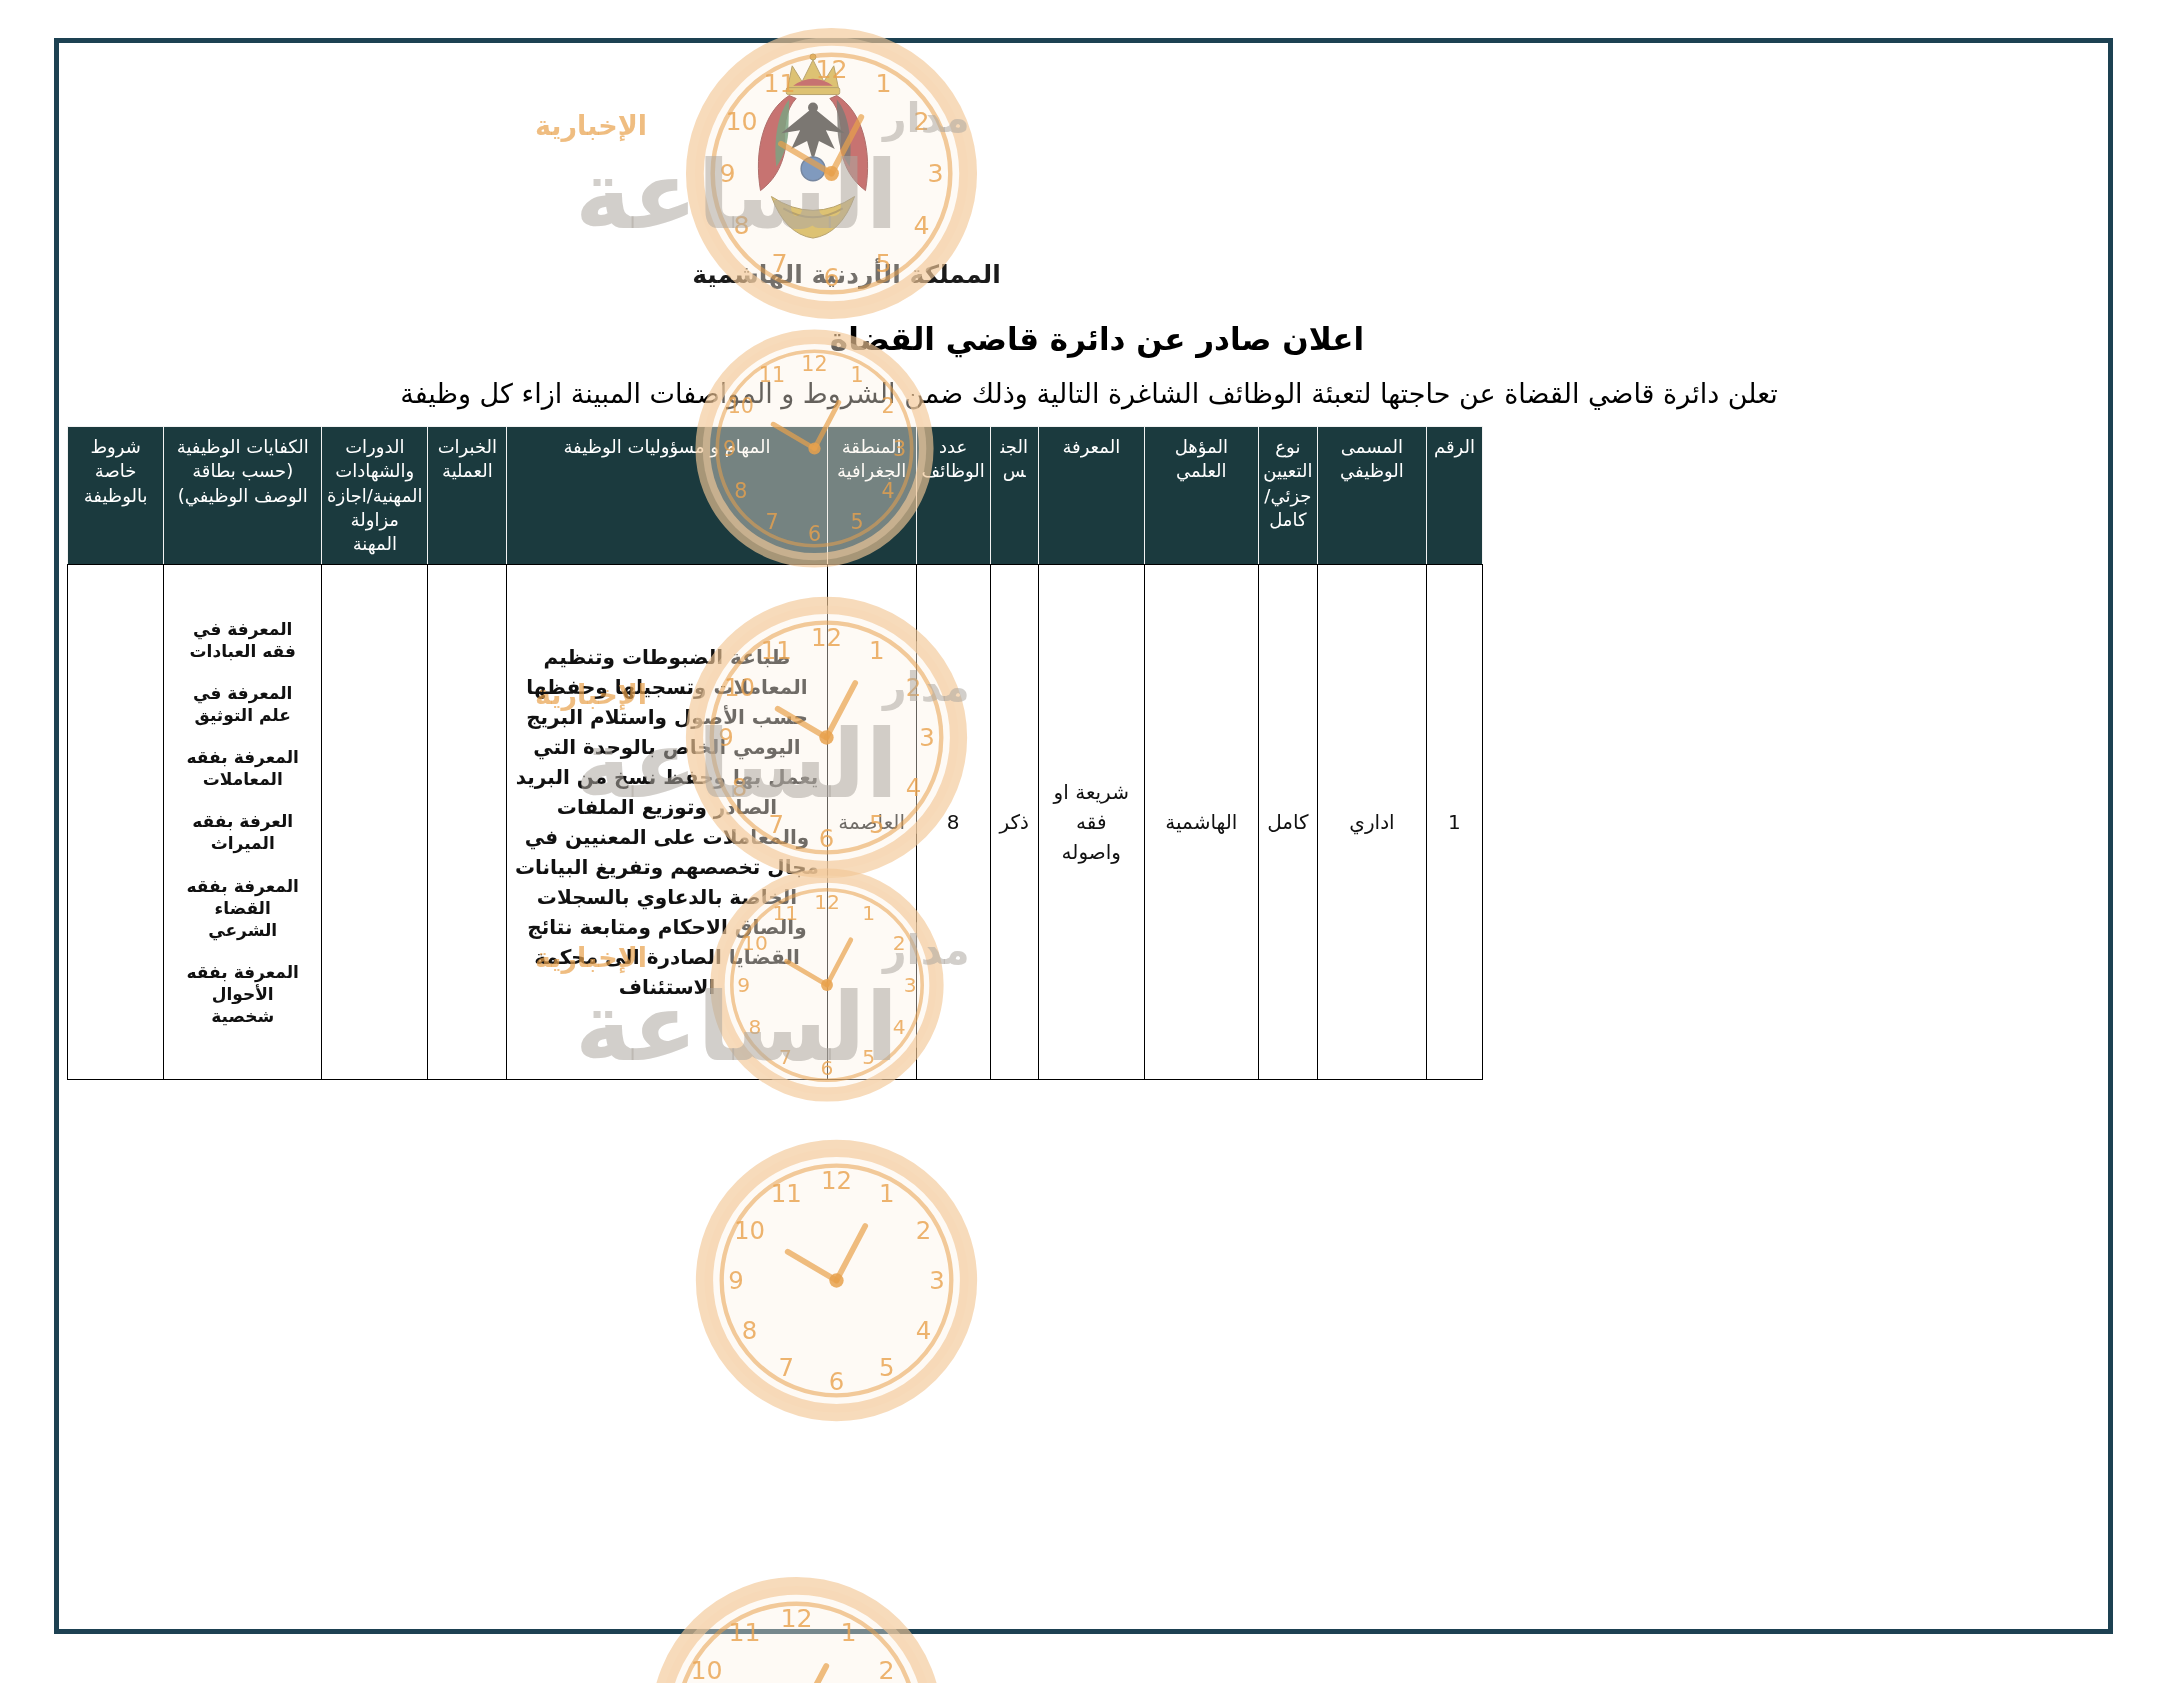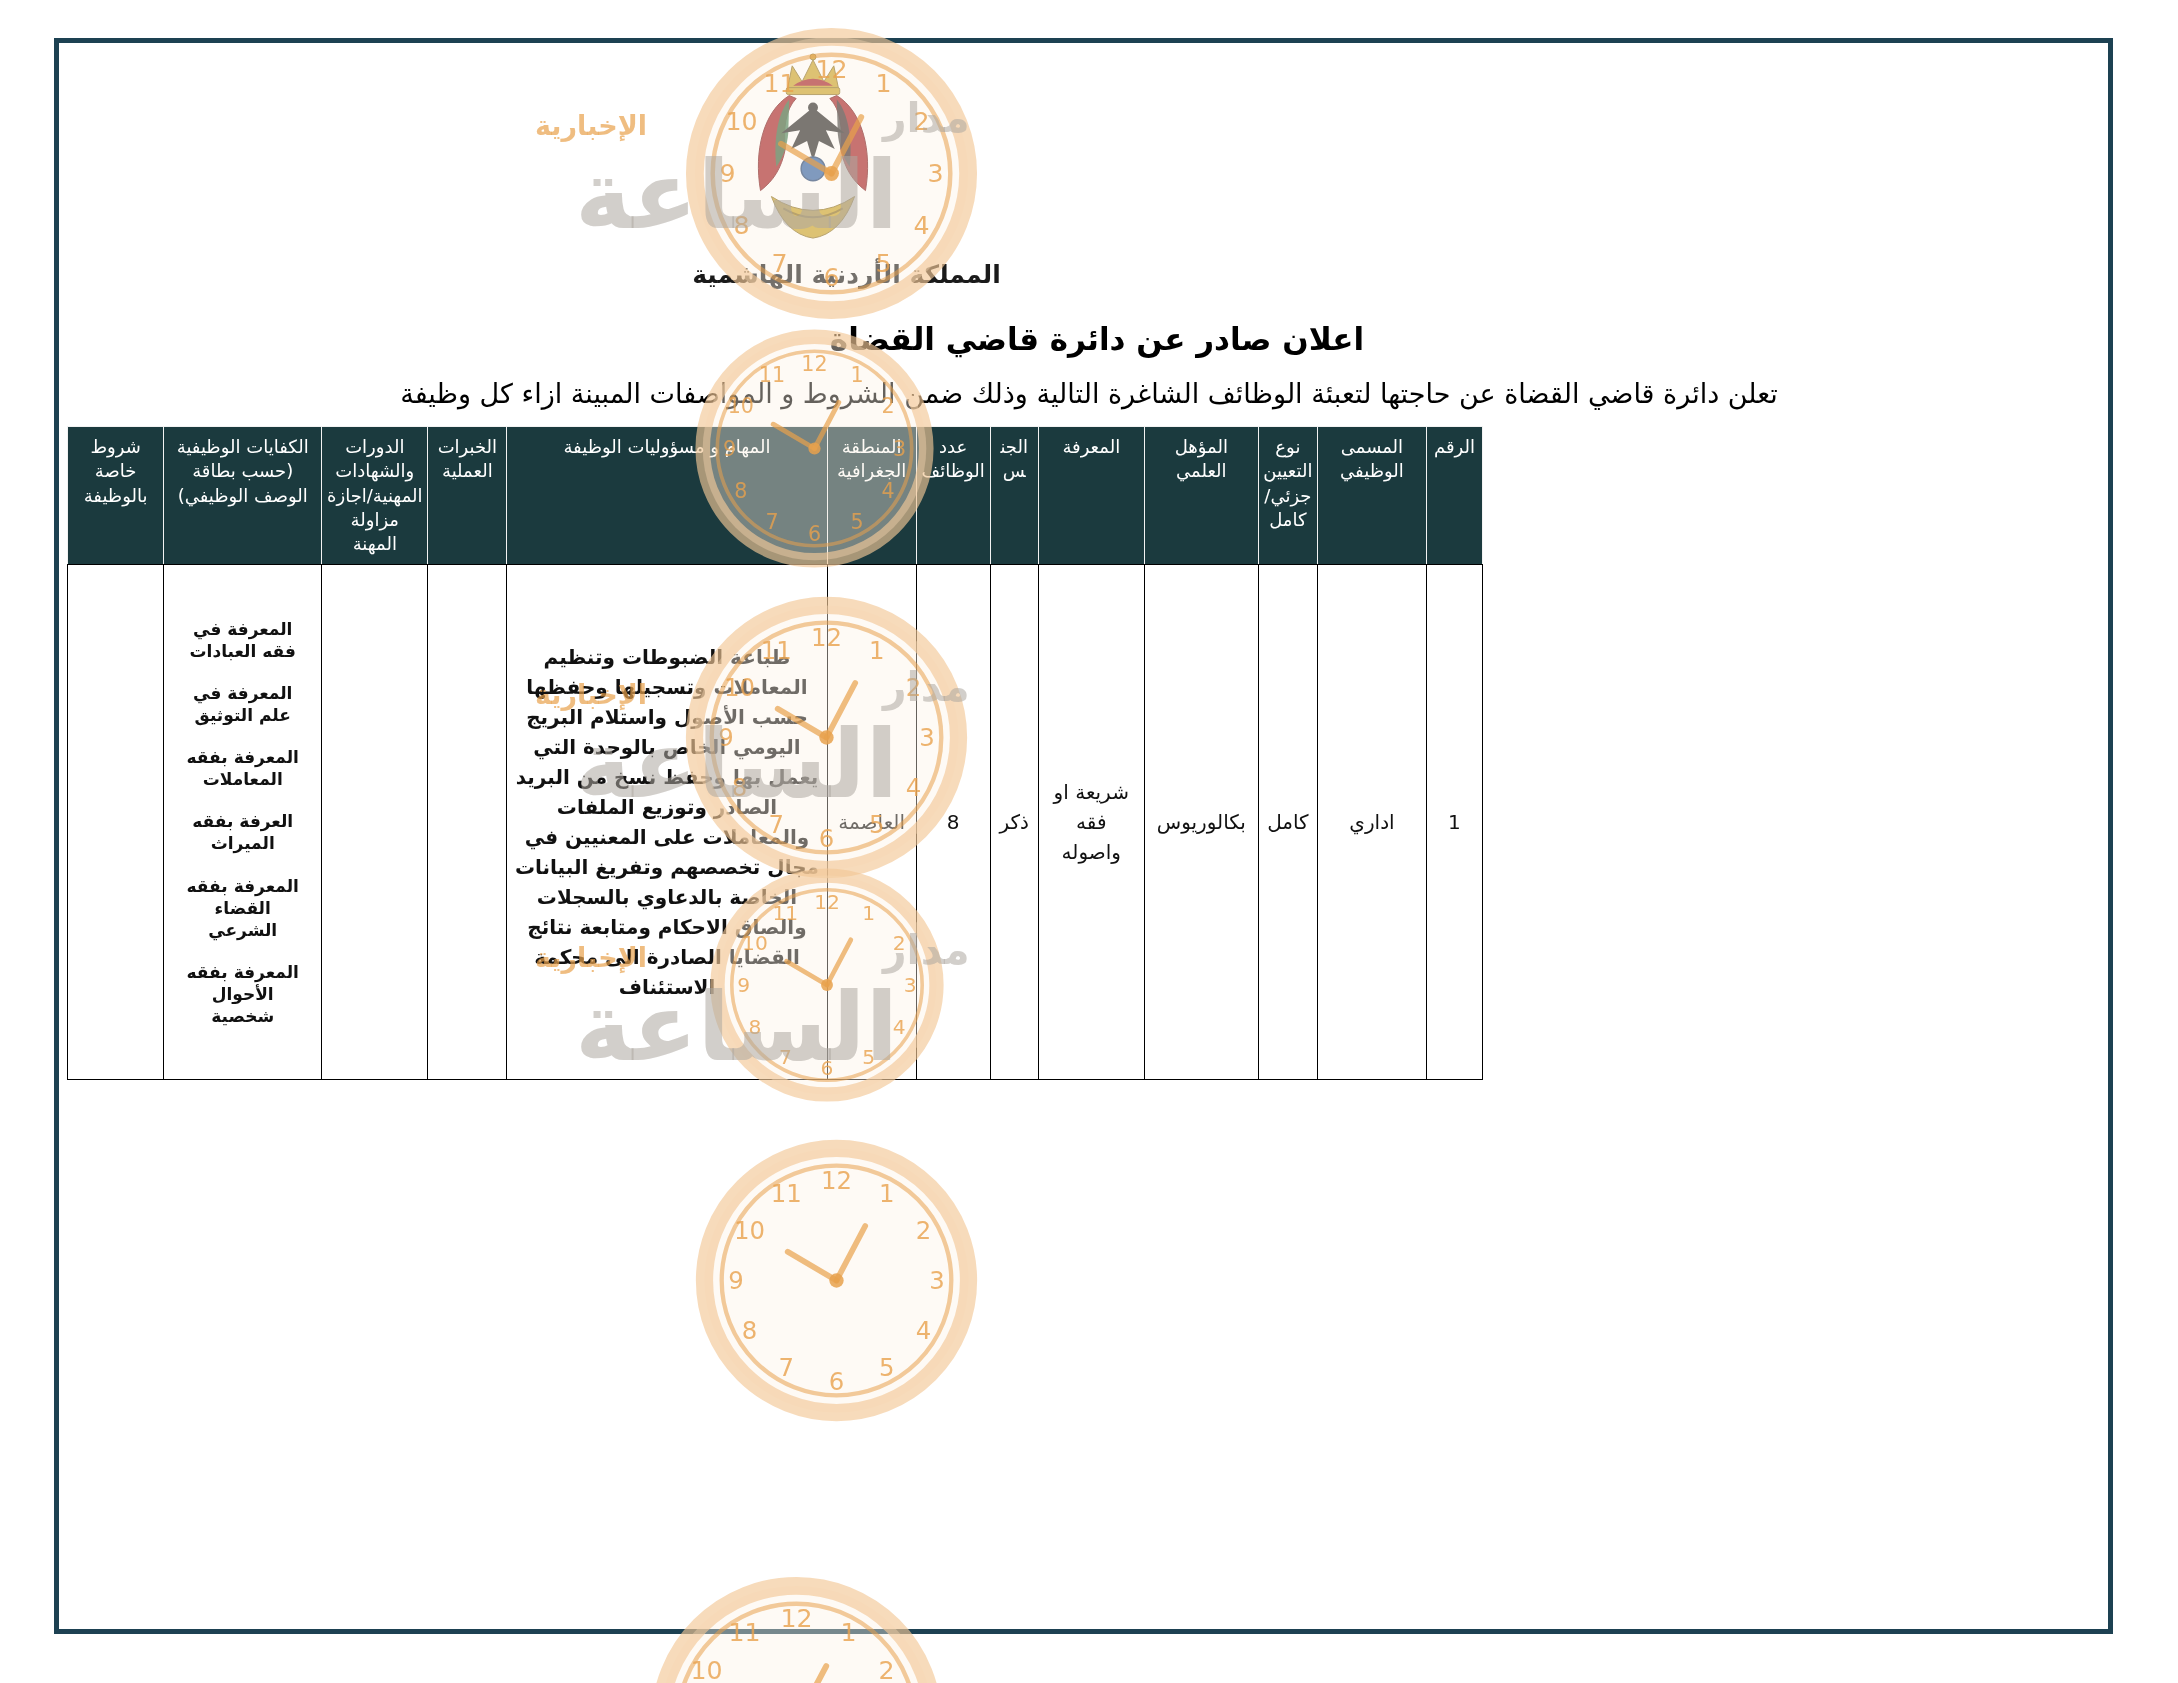--- a/index.html
+++ b/index.html
@@ -153,21 +153,21 @@
         <th>الدورات والشهادات المهنية/اجازة مزاولة المهنة</th>
         <th>الكفايات الوظيفية (حسب بطاقة الوصف الوظيفي)</th>
         <th>شروط خاصة بالوظيفة</th>
       </tr>
     </thead>
     <tbody>
       <tr>
         <td>1</td>
         <td>اداري</td>
         <td>كامل</td>
-        <td>بكالوريوس</td>
+        <td>الهاشمية</td>
         <td>شريعة او فقه واصوله</td>
         <td>ذكر</td>
         <td>8</td>
         <td>العاصمة</td>
         <td class="duties">طباعة الضبوطات وتنظيم المعاملات وتسجيلها وحفظها حسب الأصول واستلام البريج اليومي الخاص بالوحدة التي يعمل بها وحفظ نسخ من البريد الصادر وتوزيع الملفات والمعاملات على المعنيين في مجال تخصصهم وتفريغ البيانات الخاصة بالدعاوي بالسجلات والصاق الاحكام ومتابعة نتائج القضايا الصادرة الى محكمة الاستئناف</td>
         <td></td>
         <td></td>
         <td class="competencies">
           <p>المعرفة في فقه العبادات</p>
           <p>المعرفة في علم التوثيق</p>

